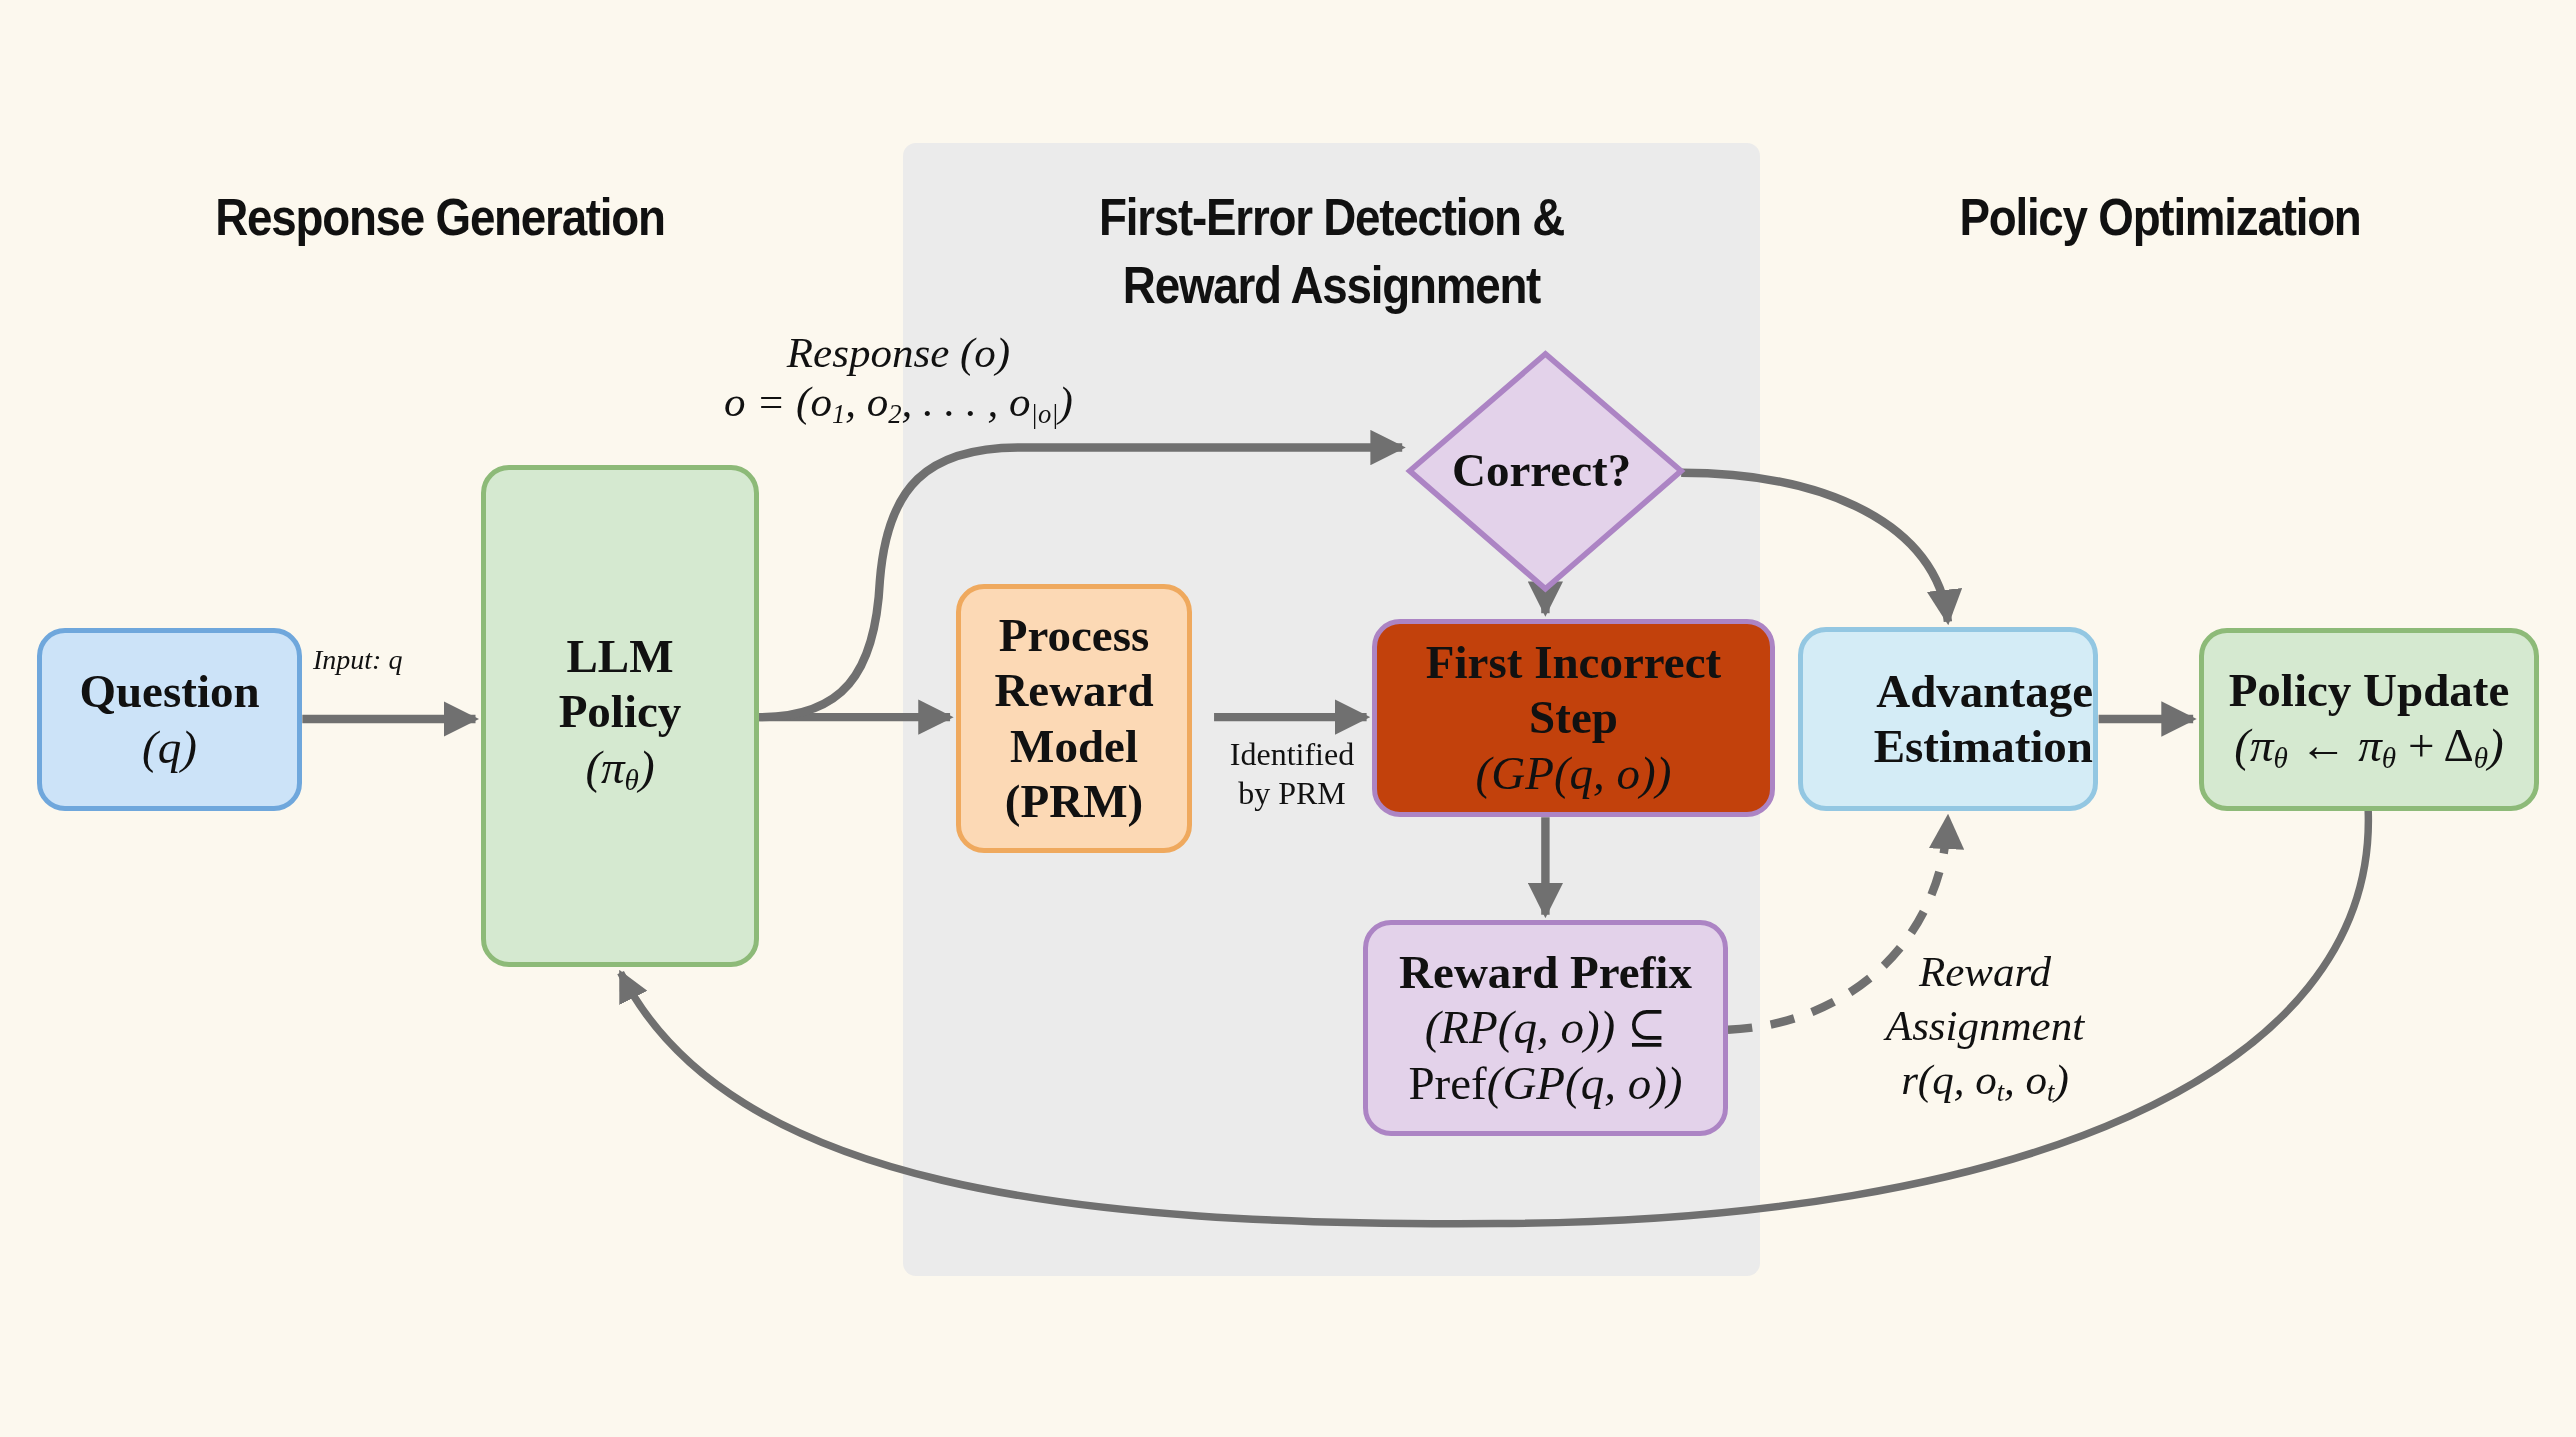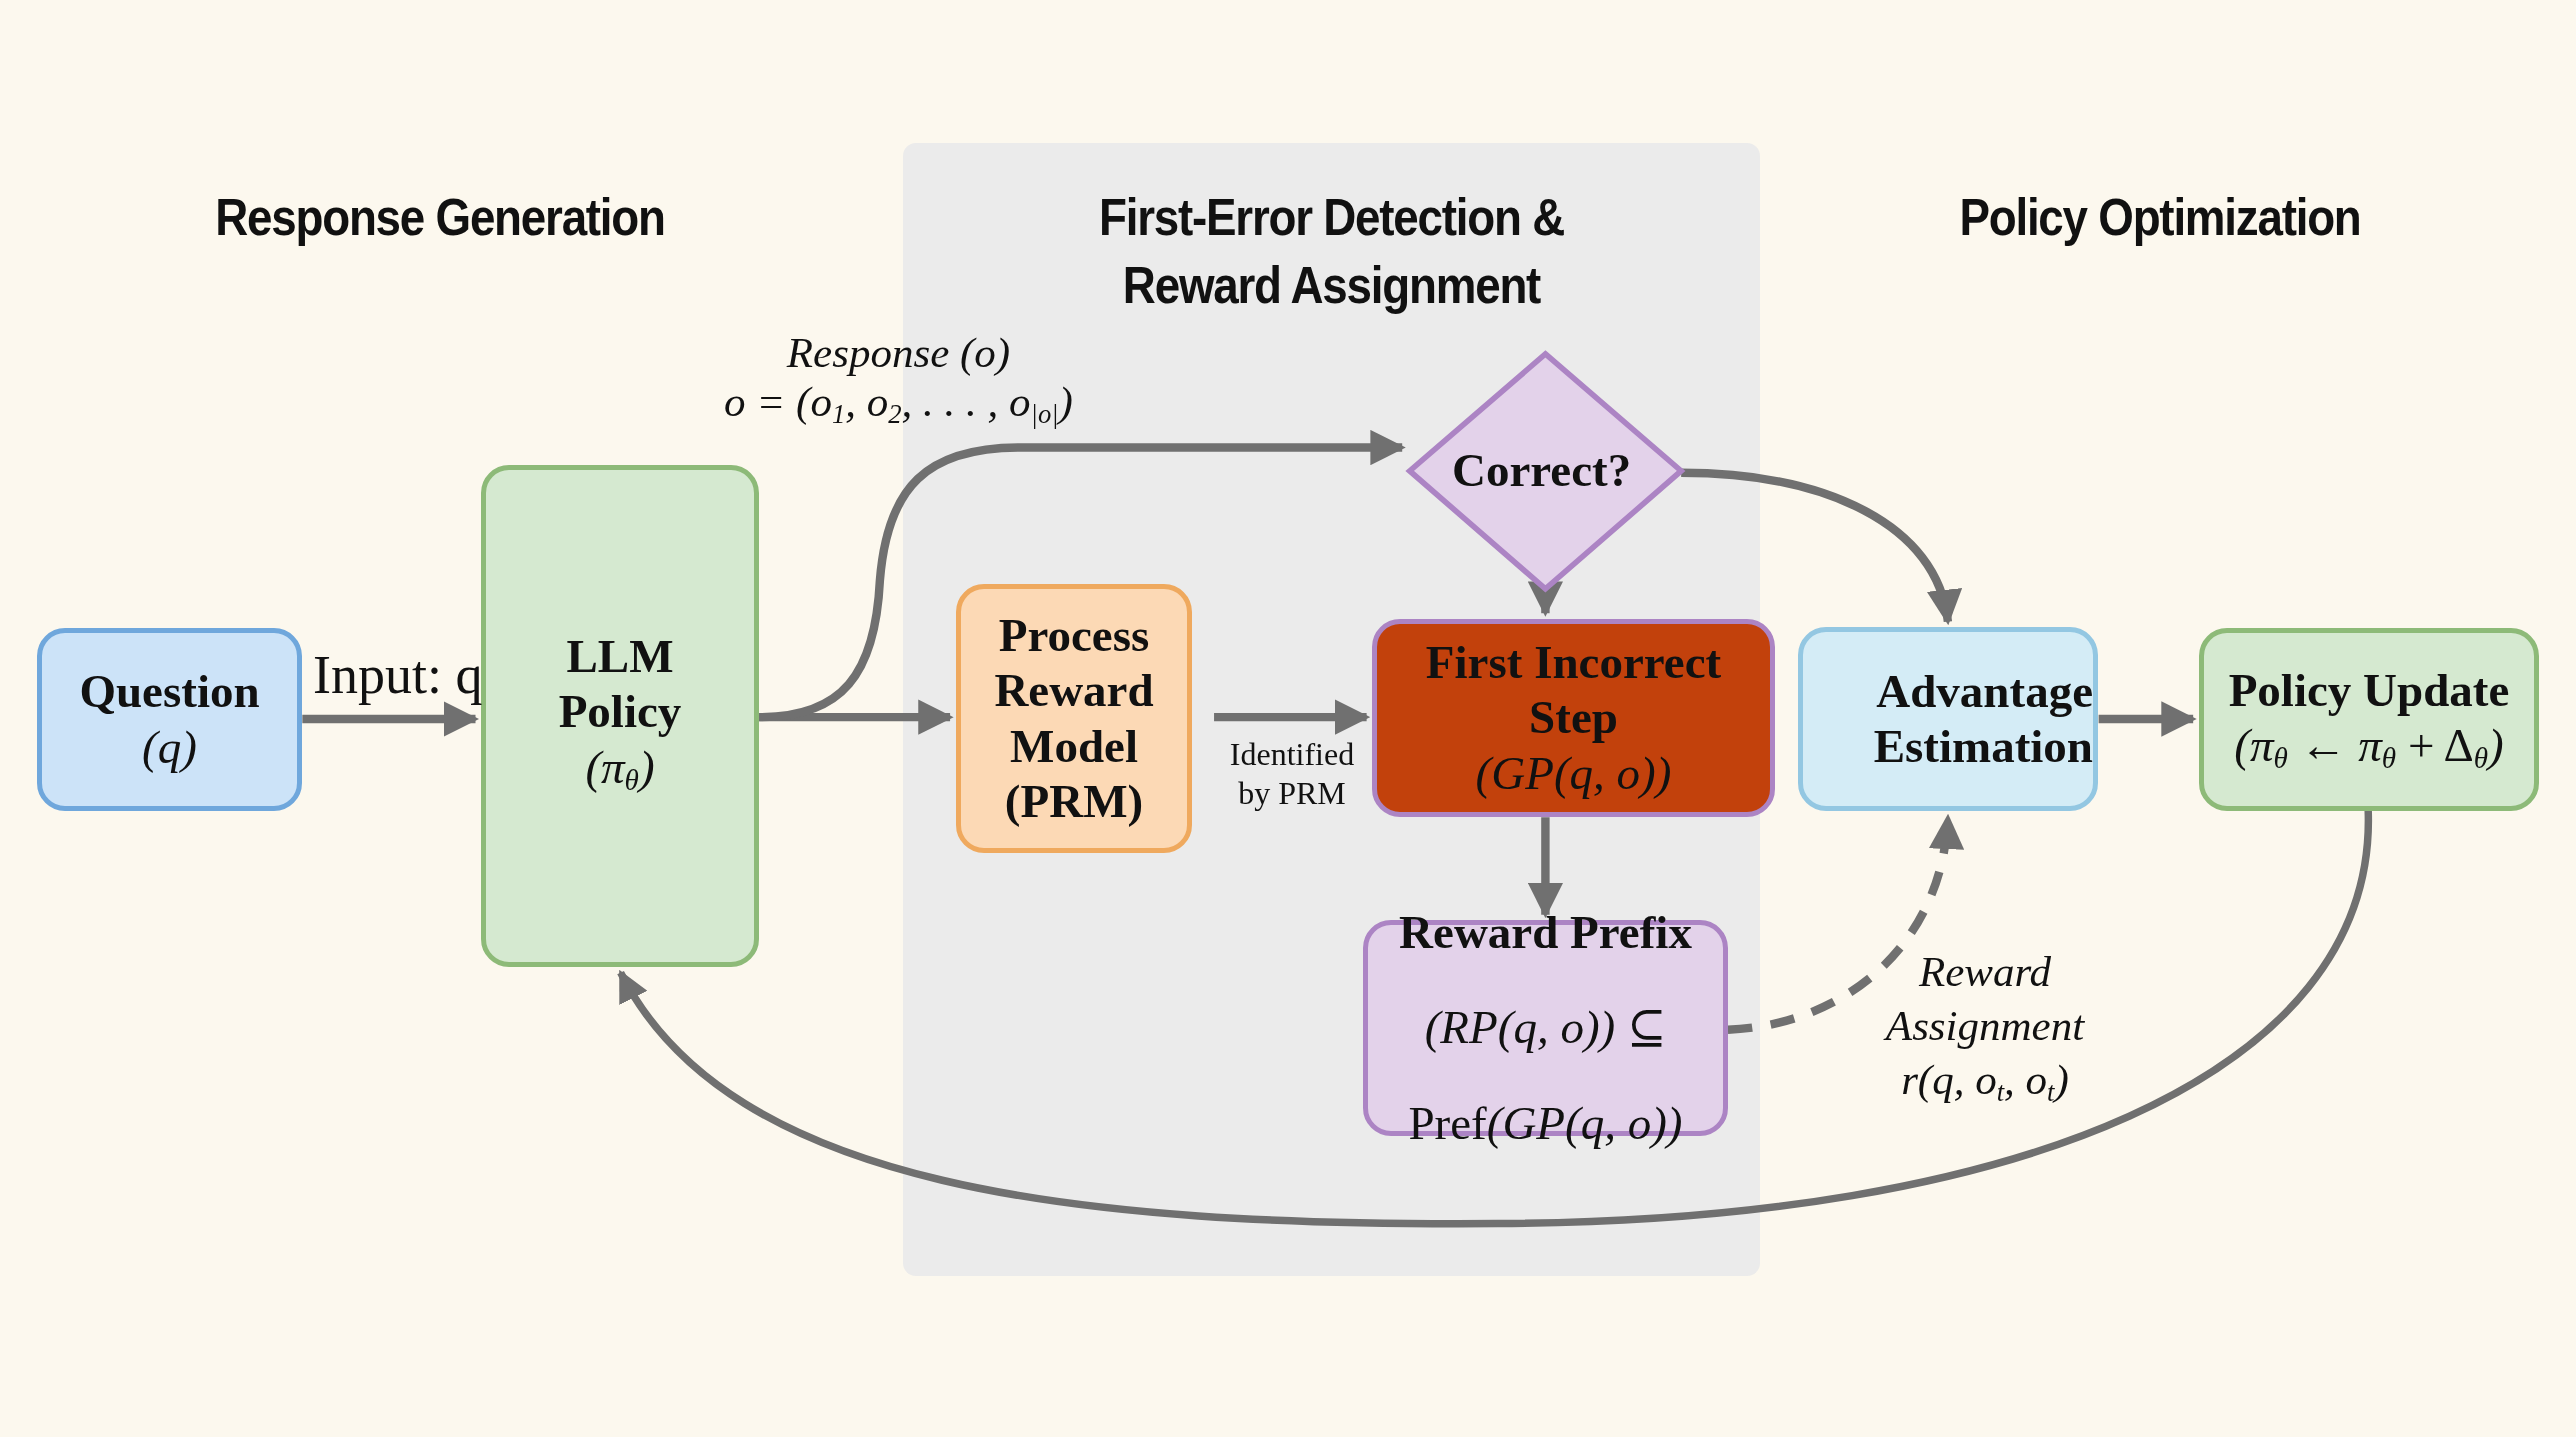--- a/index.html
+++ b/index.html
@@ -28,29 +28,29 @@
     text-align: center; border-width: 5.6px; border-style: solid; border-radius: 28px;
     line-height: 1.18;
   }
   .box .bold { font-weight: bold; font-size: 47px; }
   .box .math { font-size: 47px; font-style: italic; }
   .box .math .up { font-style: normal; }
   .q-box   { left: 37px;  top: 628px; width: 265px; height: 183px; background: #CCE3F8; border-color: #6FA7DC; }
   .llm-box { left: 481px; top: 465px; width: 278px; height: 502px; background: #D5E9D0; border-color: #8DBA78; justify-content: flex-start; padding-top: 159px; }
   .prm-box { left: 956px; top: 584px; width: 236px; height: 269px; background: #FCD9B5; border-color: #EFA95E; }
   .fis-box { left: 1372px; top: 619px; width: 403px; height: 198px; background: #c2410c; border-color: #AC84C4; }
-  .rp-box  { left: 1363px; top: 920px; width: 365px; height: 216px; background: #E3D2EA; border-color: #AC84C4; gap: 40px; }
+  .rp-box  { left: 1363px; top: 920px; width: 365px; height: 216px; background: #E3D2EA; border-color: #AC84C4; }
   .adv-box { left: 1798px; top: 627px; width: 300px; height: 184px; background: #D4ECF6; border-color: #93C7E2; align-items: flex-end; }
   .pu-box  { left: 2199px; top: 628px; width: 340px; height: 183px; background: #D5E9D0; border-color: #8DBA78; }
   .diamond-label {
     position: absolute; left: 1452px; top: 440px; width: 187px; 
     font-weight: bold; font-size: 47px; line-height: 60px;
   }
   .edge-label { position: absolute; text-align: center; line-height: 1.15; }
-  .lbl-input { left: 313px; top: 644px; font-size: 54px; }
+  .lbl-input { left: 313px; top: 644px; font-size: 28px; font-style: italic; }
   .lbl-response { left: 655px; top: 328px; width: 487px; font-size: 43px; }
   .lbl-response .ital { font-style: italic; }
   .lbl-identified { left: 1217px; top: 735px; width: 150px; font-size: 32px; line-height: 39px; }
   .lbl-reward { left: 1835px; top: 945px; width: 300px; font-size: 43px; font-style: italic; line-height: 54px; }
   sub { font-size: 0.62em; vertical-align: -0.25em; }
 </style>
 </head>
 <body>
 
 <div class="panel"></div>

